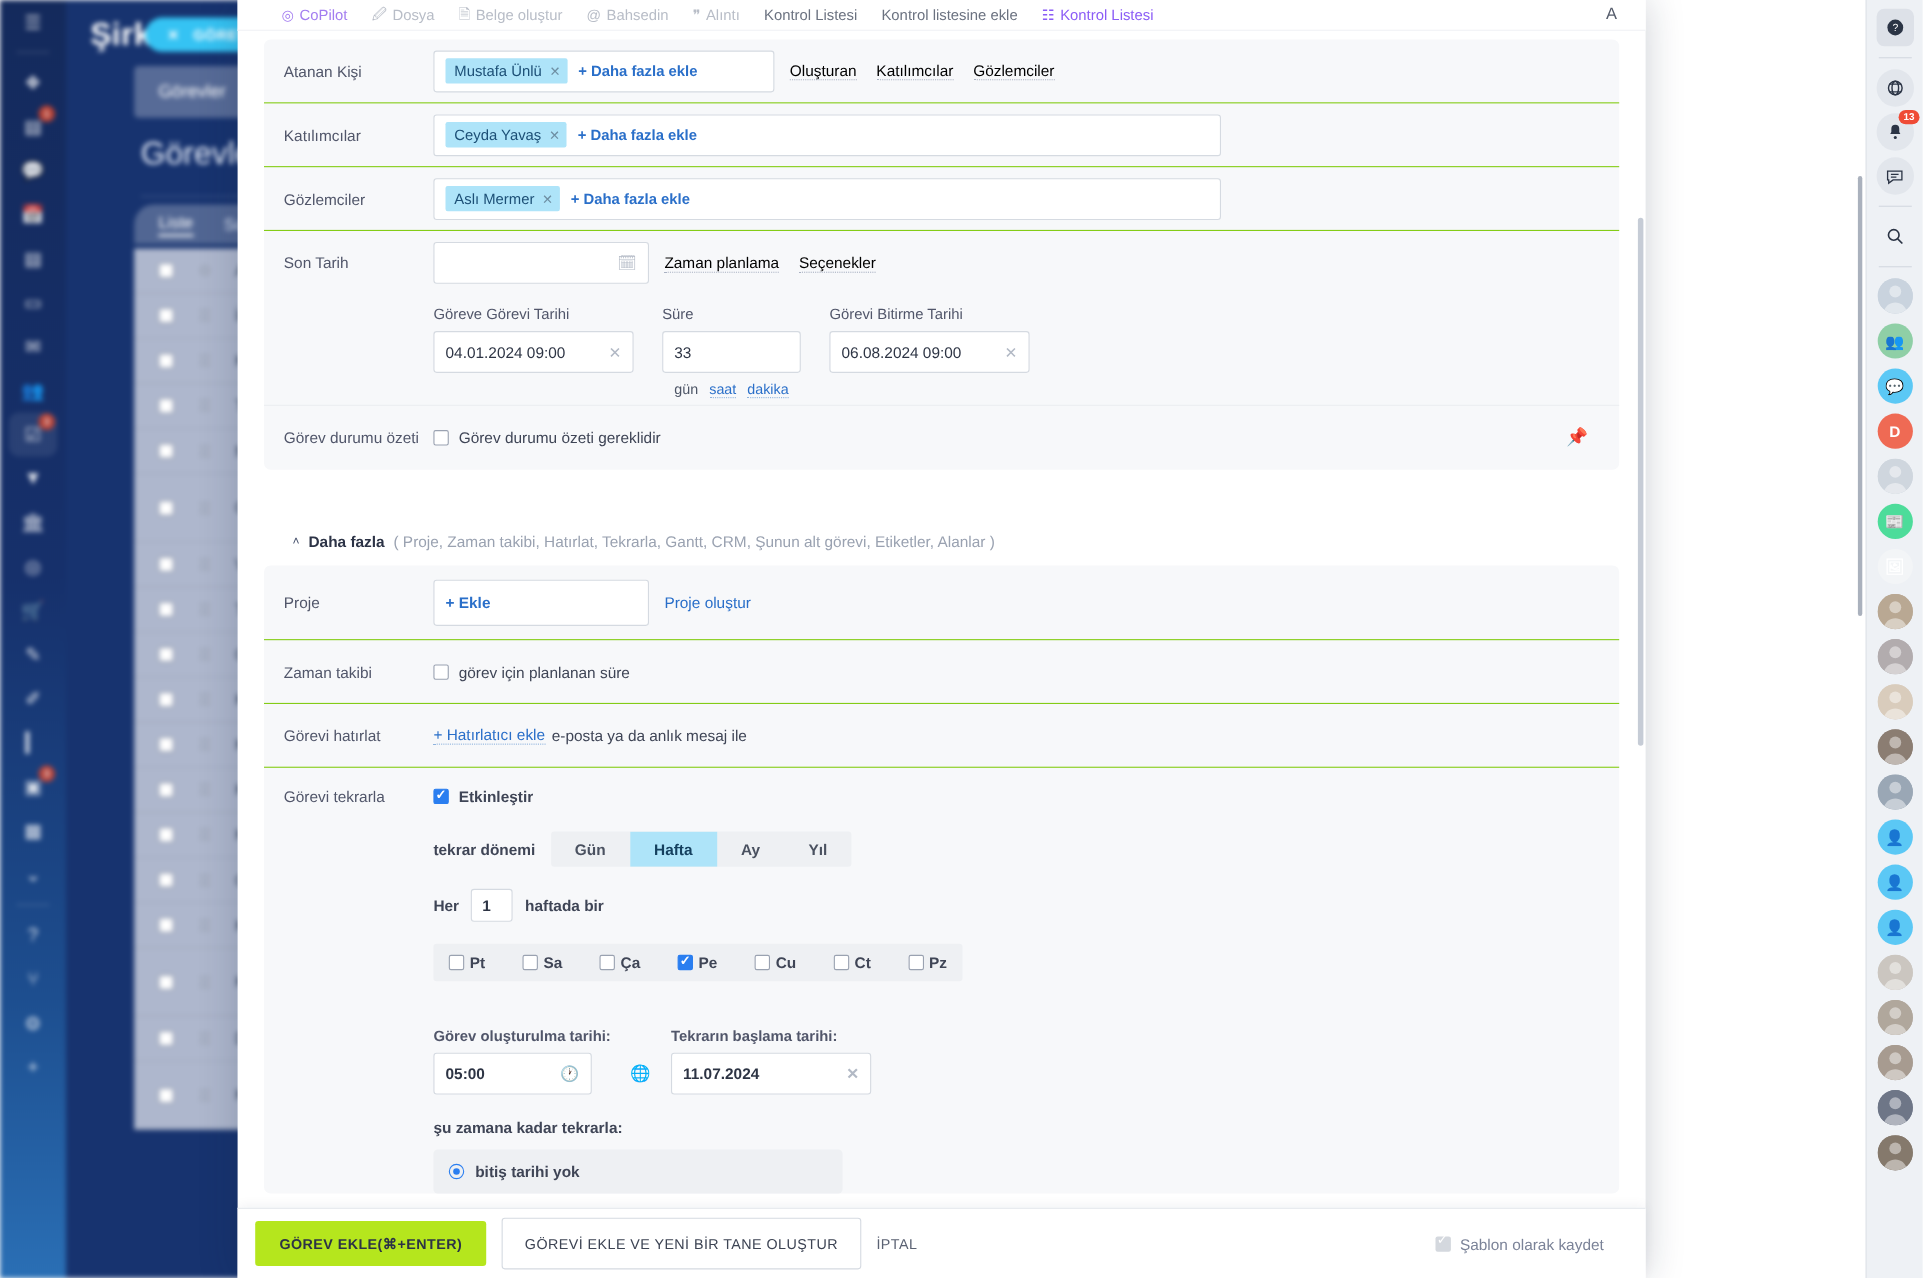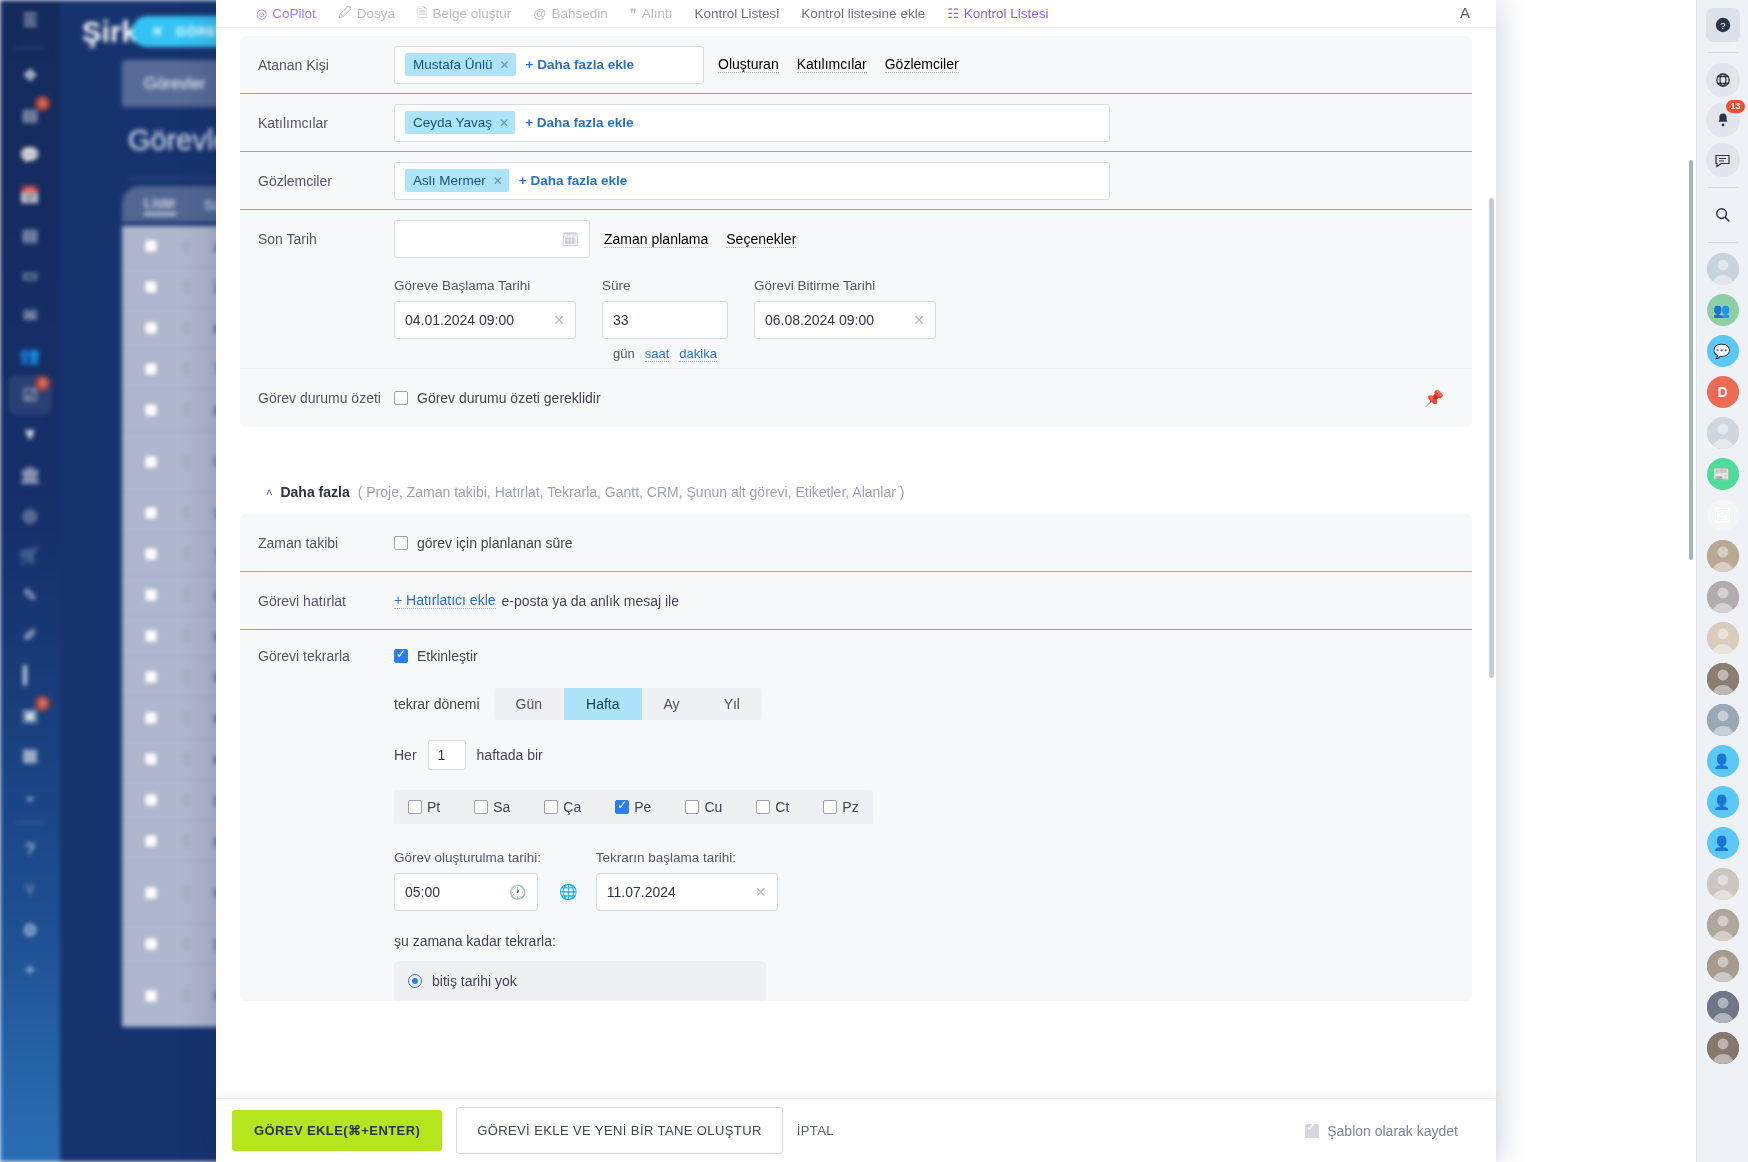--- a/index.html
+++ b/index.html
@@ -633,21 +633,21 @@
               </div>
               <div class="dashlinks">
                 <span class="dashlink">Zaman planlama</span>
                 <span class="dashlink">Seçenekler</span>
               </div>
             </div>
           </div>
 
           <div class="subgrid">
             <div class="subfield">
-              <div class="cap">Göreve Başlama Tarihi</div>
+              <div class="cap">Göreve Görevi Tarihi</div>
               <div class="dateinput" style="width:182px;">
                 <span>04.01.2024 09:00</span>
                 <span class="clr">✕</span>
               </div>
             </div>
             <div class="subfield">
               <div class="cap">Süre</div>
               <div class="dateinput" style="width:126px;">
                 <span>33</span>
               </div>
@@ -681,20 +681,29 @@
 
       <div style="position:absolute;left:24px;top:436px;width:1232px;">
         <div class="moreline">
           <span class="caret">˄</span>
           <span class="mtitle">Daha fazla</span>
           <span class="mlist">( Proje,  Zaman takibi,  Hatırlat,  Tekrarla,  Gantt,  CRM,  Şunun alt görevi,  Etiketler,  Alanlar )</span>
         </div>
 
         <div style="background:#f7f8fa;border-radius:6px;">
 
+          <div class="frow" style="min-height:68px;">
+            <div class="flabel">Proje</div>
+            <div class="fbody">
+              <div class="tokbox" style="width:196px;height:42px;">
+                <span class="btnlink">+ Ekle</span>
+              </div>
+              <span class="plainlink">Proje oluştur</span>
+            </div>
+          </div>
 
           <div class="frow">
             <div class="flabel">Zaman takibi</div>
             <div class="fbody">
               <label class="cbrow">
                 <span class="cb"></span>
                 <span>görev için planlanan süre</span>
               </label>
             </div>
           </div>
@@ -702,21 +711,21 @@
           <div class="frow">
             <div class="flabel">Görevi hatırlat</div>
             <div class="fbody" style="gap:6px;">
               <span class="dottedlink">+ Hatırlatıcı ekle</span>
               <span style="font-size:14px;color:#3f4556;">e-posta ya da anlık mesaj ile</span>
             </div>
           </div>
 
           <div class="frow" style="align-items:flex-start;min-height:330px;padding-top:18px;">
             <div class="flabel">Görevi tekrarla</div>
-            <div style="flex:1;">
+            <div style="flex:1;font-weight:bold;">
               <label class="cbrow">
                 <span class="cb on"></span>
                 <span>Etkinleştir</span>
               </label>
 
               <div style="display:flex;align-items:center;gap:14px;margin-top:24px;">
                 <span style="font-size:14px;color:#3f4556;">tekrar dönemi</span>
                 <div class="seg">
                   <div>Gün</div>
                   <div class="on">Hafta</div>
@@ -765,21 +774,21 @@
               <div style="display:flex;gap:18px;align-items:flex-end;margin-top:26px;">
                 <div>
                   <div class="cap" style="font-size:13.5px;color:#51566a;margin-bottom:8px;">Görev oluşturulma tarihi:</div>
                   <div class="dateinput" style="width:144px;">
                     <span>05:00</span>
                     <span class="clr">🕐</span>
                   </div>
                 </div>
                 <div style="padding-bottom:10px;color:#6d7585;font-size:15px;">🌐</div>
                 <div>
-                  <div class="cap" style="font-size:13.5px;color:#51566a;margin-bottom:8px;">Tekrarın başlama tarihi:</div>
+                  <div class="cap" style="font-size:13.5px;color:#51566a;margin-bottom:8px;margin-top:16px;">Tekrarın başlama tarihi:</div>
                   <div class="dateinput" style="width:182px;">
                     <span>11.07.2024</span>
                     <span class="clr">✕</span>
                   </div>
                 </div>
               </div>
 
               <div style="margin-top:22px;font-size:14px;color:#3f4556;">şu zamana kadar tekrarla:</div>
 
               <div style="margin-top:12px;background:#eef0f3;border-radius:4px;padding:12px 14px;width:372px;display:flex;align-items:center;gap:10px;">

